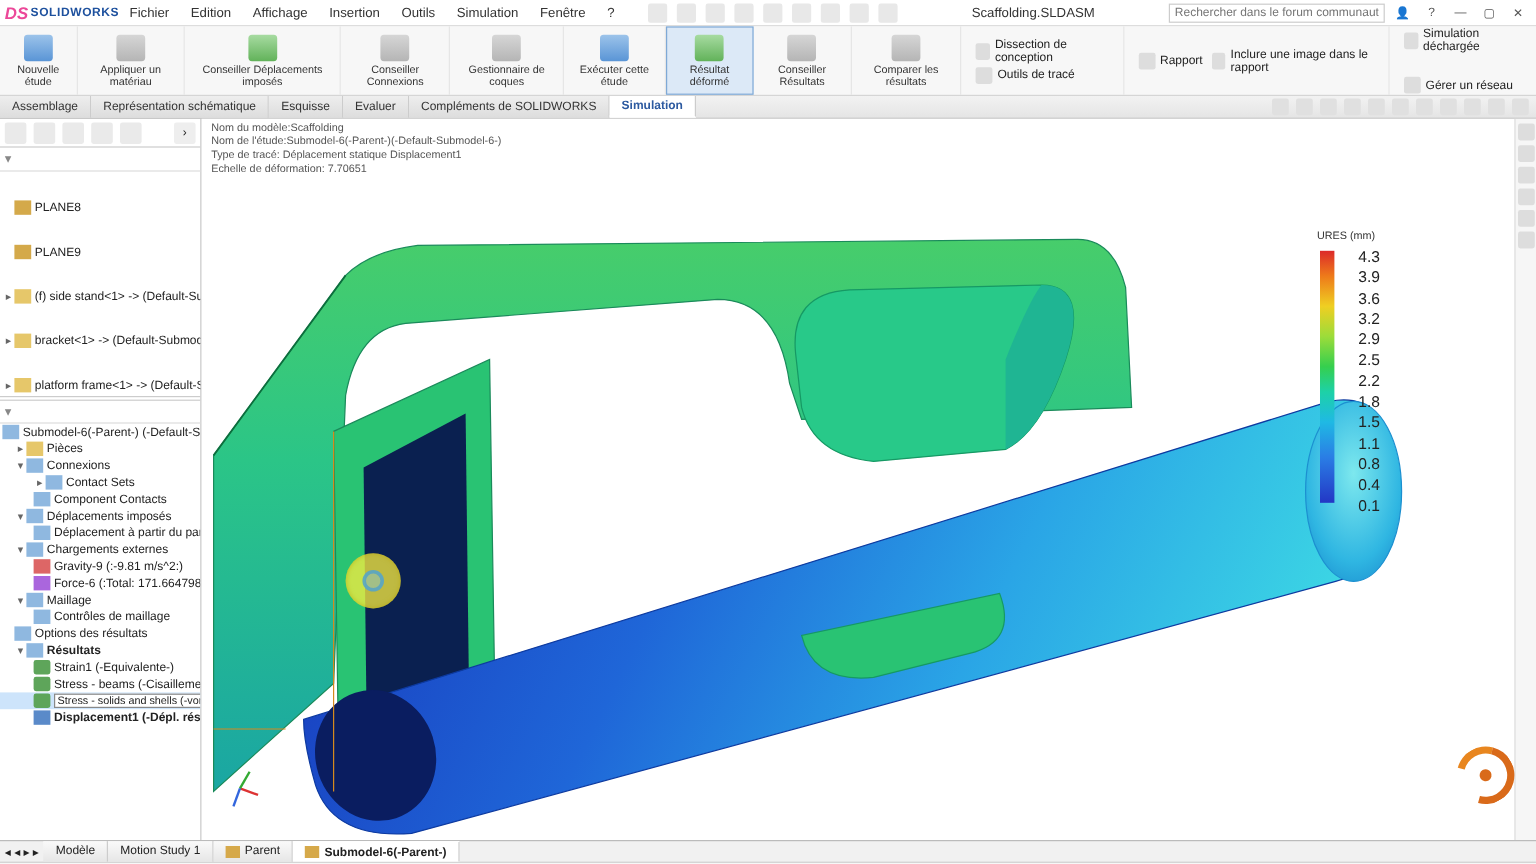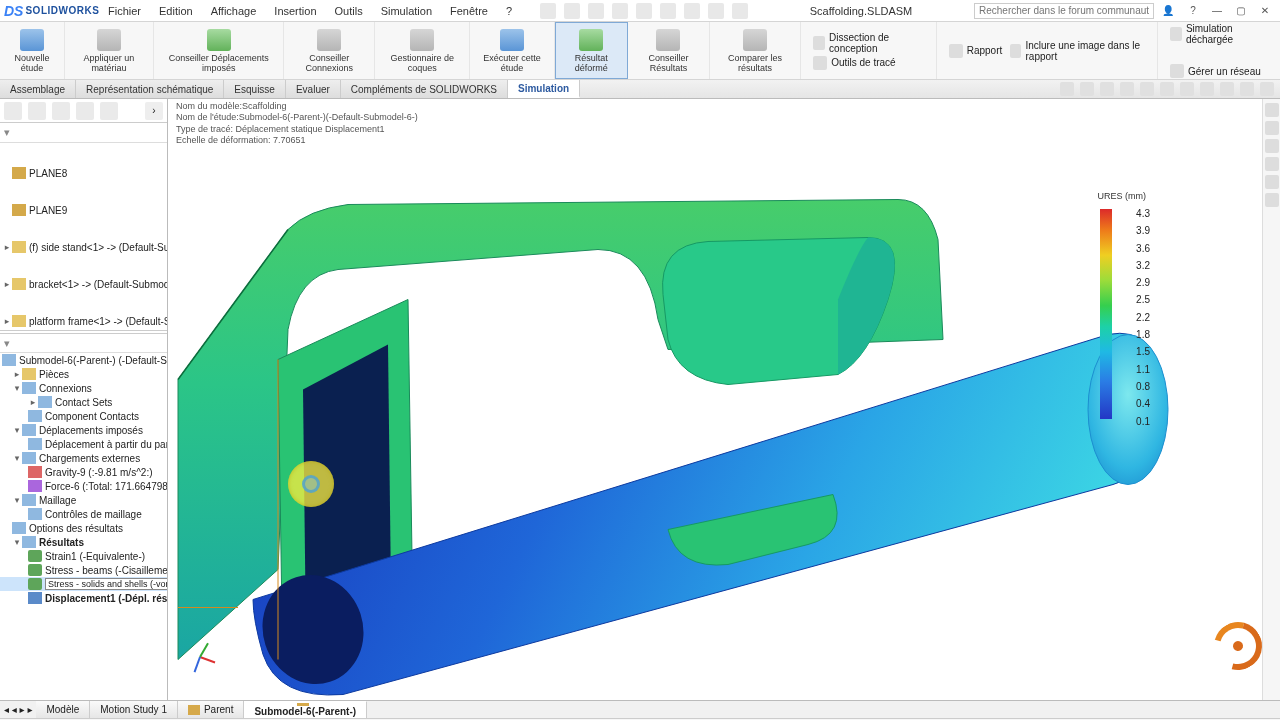--- a/index.html
+++ b/index.html
@@ -1,21 +1,21 @@
 <!DOCTYPE html>
 <html><head>
 <meta charset="utf-8">
 <style>
 * { box-sizing: border-box; margin: 0; padding: 0; font-family: "Segoe UI", Tahoma, sans-serif; }
 body { width: 1280px; height: 720px; background: #fff; overflow: hidden; font-size: 11px; color: #222; position: relative; }
 
 
 .titlebar { height: 22px; background: #fff; display: flex; align-items: center; border-bottom: 1px solid #d5d5d5; }
 .logo { width: 100px; display: flex; align-items: center; padding-left: 4px; }
-.logo-mark { color: #3b82f6; font-weight: bold; font-size: 14px; font-style: italic; margin-right: 2px; }
+.logo-mark { color: #ec4899; font-weight: bold; font-size: 14px; font-style: italic; margin-right: 2px; }
 .logo-text { color: #1e519e; font-weight: bold; font-size: 10px; letter-spacing: 0.5px; }
 .menubar { display: flex; gap: 2px; }
 .menubar div { padding: 2px 8px; font-size: 11px; color: #333; cursor: default; }
 .titlebar-mid-icons { display: flex; align-items: center; gap: 8px; margin-left: 20px; }
 .titlebar-mid-icons .ic { width: 16px; height: 16px; background: #e8e8e8; border-radius: 2px; }
 .doc-title { flex: 1; text-align: center; font-size: 11px; color: #333; }
 .titlebar-right { display: flex; align-items: center; gap: 6px; padding-right: 6px; }
 .search-box { width: 180px; height: 16px; border: 1px solid #ccc; font-size: 10px; padding: 0 4px; color: #888; background: #fff;}
 .win-btn { width: 18px; height: 14px; display:flex; align-items:center; justify-content:center; font-size:10px; color:#555;}
 
@@ -60,42 +60,42 @@
 .study-tree { overflow-y: auto; font-size: 10px; flex:1;}
 .study-row { display: flex; align-items: center; padding: 1px 2px; white-space: nowrap; overflow: hidden; }
 .study-row.highlight { background: #cde4fb;}
 .study-row .sel-box { border: 1px solid #888; background:#fff; padding: 0 2px; font-size:9px;}
 
 
 .gfx { flex: 1; position: relative; background: #fff; overflow: hidden;}
 .overlay-text { position: absolute; top: 2px; left: 8px; font-size: 9px; color: #555; line-height: 1.25;}
 .color-legend { position: absolute; right: 162px; top: 110px; width: 22px; display:flex; flex-direction:column;}
 .legend-bar { width: 12px; height: 210px; background: linear-gradient(to bottom, #dc2a2a 0%, #ee7a1a 10%, #efcf22 22%, #9cdc3a 34%, #35cf4e 46%, #1dd1a7 56%, #1fb9e4 68%, #2a7de5 82%, #2337c5 100%); margin-left:4px;}
-.legend-ticks { position: absolute; right: 130px; top: 106px; font-size: 10px; color: #222; line-height: 17.3px; text-align:left;}
+.legend-ticks { position: absolute; right: 130px; top: 106px; font-size: 13px; color: #222; line-height: 17.3px; text-align:left;}
 .legend-title { position: absolute; right: 134px; top: 92px; font-size: 9px; color: #333;}
 
 
 .right-rail { position: absolute; right: 0; top: 0; width: 18px; background: #f6f6f6; border-left: 1px solid #ddd; height: 100%; display:flex; flex-direction:column; gap:4px; padding-top:4px; align-items:center;}
 .right-rail .ic { width:14px; height:14px; background:#ddd; border-radius:2px;}
 
 
 .model-svg { position:absolute; left:0; top:0; width:100%; height:100%;}
 
 
 .triad { position:absolute; left:20px; bottom:24px; width:32px; height:32px;}
 .triad-line { position:absolute; left:12px; top:12px; width:16px; height:2px; transform-origin: left center;}
 .t-x { background:#d33; transform: rotate(20deg);}
 .t-y { background:#3a3; transform: rotate(-60deg);}
 .t-z { background:#36d; transform: rotate(110deg);}
 
 
 .bottom-tabs { height: 18px; background: #f1f1f1; border-top: 1px solid #bbb; display: flex; align-items: stretch; font-size:10px;}
 .btm-ctrl { display:flex; align-items:center; padding:0 4px; gap:2px;}
 .btab { padding: 1px 10px; border-right: 1px solid #ccc; display:flex; align-items:center; background:linear-gradient(#fafafa,#e6e6e6);}
-.btab.active { background: #fff; border-top:1px solid #fff; font-weight:bold;flex-direction:column;}
+.btab.active { background: #fff; border-top:1px solid #fff; font-weight:bold;}
 .btab .tico { width:12px; height:10px; background:#d6a94a; margin-right:4px;}
 
 
 .statusbar { height: 18px; background: #f7f7f7; border-top: 1px solid #ccc; display: flex; align-items: center; font-size: 10px; color: #444; padding: 0 6px; justify-content: space-between;}
 
 
 .cursor-spot { position:absolute; width:46px; height:46px; border-radius:50%; background: rgba(252, 238, 62, 0.75); box-shadow: inset 0 0 4px rgba(180,160,0,0.6); display:flex; align-items:center; justify-content:center;}
 .cursor-spot::after { content:""; width:12px; height:12px; border:3px solid rgba(80,160,200,0.8); border-radius:50%; background: rgba(120,200,240,0.4);}
 
 

